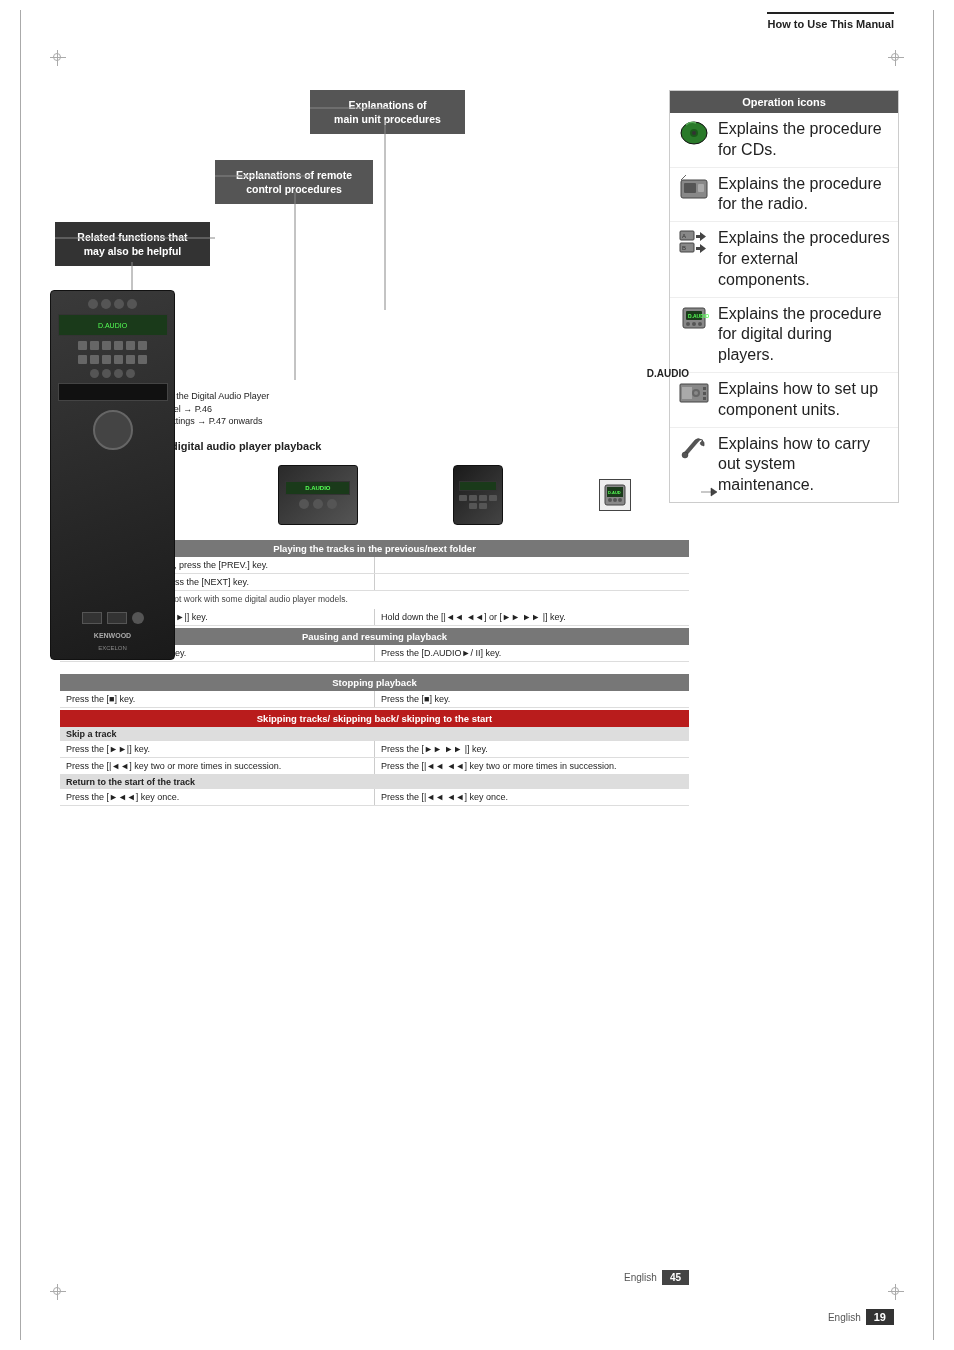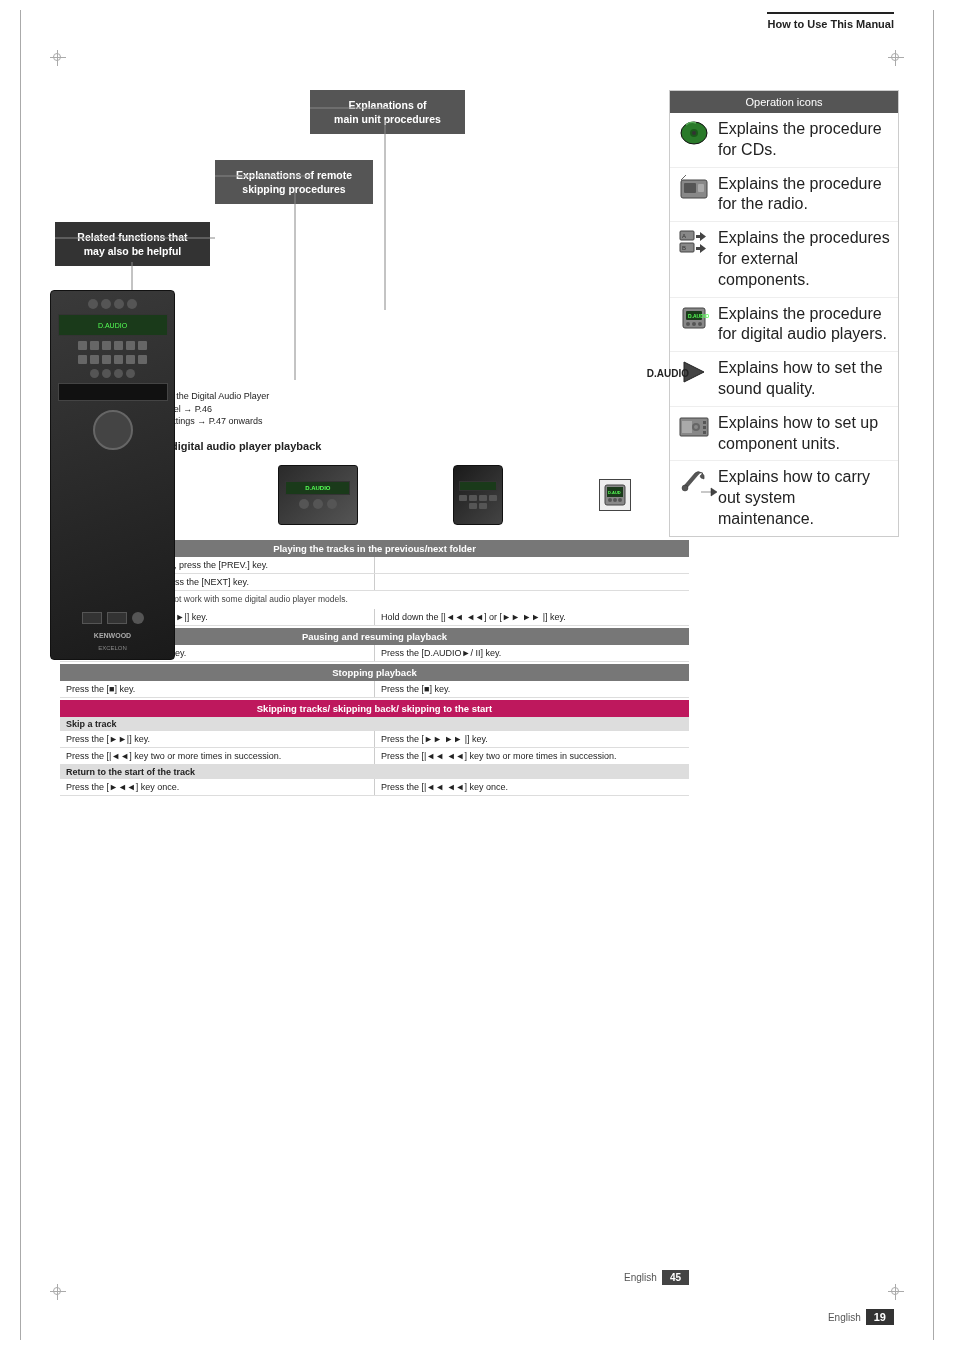--- a/index.html
+++ b/index.html
@@ -52,21 +52,21 @@
       width: 220px;
       border: 1px solid #ccc;
       background: white;
     }
     .op-icons-title {
       background: #555;
       color: white;
       text-align: center;
       padding: 5px 8px;
       font-size: 11px;
-      font-weight: normal;
+      font-weight: bold;
     }
     .op-icon-row {
       display: flex;
       align-items: flex-start;
       padding: 6px 8px;
       border-bottom: 1px solid #eee;
       gap: 8px;
     }
     .op-icon-row:last-child {
       border-bottom: none;
@@ -200,32 +200,23 @@
       <div class="op-icon-img">
         <svg width="32" height="28" viewBox="0 0 32 28">
           <rect x="5" y="4" width="22" height="20" rx="2" fill="#888" stroke="#444" stroke-width="1"></rect>
           <rect x="8" y="7" width="16" height="9" rx="1" fill="#1a3a1a"></rect>
           <text x="10" y="14" font-size="5" fill="#5f5" font-weight="bold">D.AUDIO</text>
           <circle cx="10" cy="20" r="2" fill="#555"></circle>
           <circle cx="16" cy="20" r="2" fill="#555"></circle>
           <circle cx="22" cy="20" r="2" fill="#555"></circle>
         </svg>
       </div>
-      <div class="op-icon-text">Explains the procedure for digital audio players.</div>
-    </div>
-
-    <div class="op-icon-row">
-      <div class="op-icon-img">
-        <svg width="32" height="28" viewBox="0 0 32 28">
-
-          <polygon points="6,4 26,14 6,24" fill="#444" stroke="#222" stroke-width="1"></polygon>
-        </svg>
-      </div>
-      <div class="op-icon-text">Explains how to set the sound quality.</div>
-    </div>
+      <div class="op-icon-text">Explains the procedure for digital during players.</div>
+    </div>
+
 
     <div class="op-icon-row">
       <div class="op-icon-img">
         <svg width="32" height="28" viewBox="0 0 32 28">
 
           <rect x="2" y="5" width="28" height="18" rx="1" fill="#888" stroke="#444" stroke-width="1"></rect>
           <rect x="4" y="8" width="10" height="12" rx="0" fill="#aaa"></rect>
           <circle cx="18" cy="14" r="4" fill="#666"></circle>
           <circle cx="18" cy="14" r="2" fill="#888"></circle>
           <rect x="25" y="8" width="3" height="3" rx="0" fill="#555"></rect>
@@ -248,21 +239,21 @@
     </div>
   </div>
 
   <div style="position:absolute; top:90px; left:310px; width:155px; background:#555; color:white; text-align:center; padding:8px 10px; font-size:10.5px; font-weight:bold; line-height:1.35;">
     <span style="white-space:pre-line;">Explanations of
 main unit procedures</span>
   </div>
 
   <div style="position:absolute; top:160px; left:215px; width:158px; background:#555; color:white; text-align:center; padding:8px 10px; font-size:10.5px; font-weight:bold; line-height:1.35;">
     <span style="white-space:pre-line;">Explanations of remote
-skipping procedures</span>
+control procedures</span>
   </div>
 
   <div style="position:absolute; top:222px; left:55px; width:155px; background:#333; color:white; text-align:center; padding:8px 10px; font-size:10.5px; font-weight:bold; line-height:1.35;">
     <span style="white-space:pre-line;">Related functions that
 may also be helpful</span>
   </div>
 
   <svg style="position:absolute; top:0; left:0; width:954px; height:1350px; pointer-events:none;">
 
     <line x1="385" y1="120" x2="385" y2="310" stroke="#888" stroke-width="1" stroke-dasharray="none"></line>
@@ -377,21 +368,21 @@
             <span>Hold down the [|◄◄] or [►►|] key.</span>
           </td>
           <td style="padding:3px 6px; border-bottom:1px solid #ddd; vertical-align:top; border-left:1px solid #ccc;">
             <span>Hold down the [|◄◄ ◄◄] or [►► ►► |] key.</span>
           </td>
         </tr>
       </tbody>
         </table>
     </div>
 
-    <div style="margin-bottom:2px;">
+    <div style="margin-bottom:12px;">
       <div style="background:#777; color:white; text-align:center; padding:3px 6px; font-size:9.5px; font-weight:bold;">
         <span>Pausing and resuming playback</span>
       </div>
       <table style="width:100%; border-collapse:collapse; font-size:9px;">
         <tbody>
             <tr>
           <td style="padding:3px 6px; border-bottom:1px solid #ddd; vertical-align:top; width:50%;">
             <span>Press the [D.AUDIO►/ II] key.</span>
           </td>
           <td style="padding:3px 6px; border-bottom:1px solid #ddd; vertical-align:top; border-left:1px solid #ccc;">
@@ -414,21 +405,21 @@
           </td>
           <td style="padding:3px 6px; border-bottom:1px solid #ddd; vertical-align:top; border-left:1px solid #ccc;">
             <span>Press the [■] key.</span>
           </td>
         </tr>
       </tbody>
         </table>
     </div>
 
     <div style="margin-bottom:2px;">
-      <div style="background:#be185d; color:white; text-align:center; padding:3px 6px; font-size:9.5px; font-weight:bold;">
+      <div style="background:#b91c1c; color:white; text-align:center; padding:3px 6px; font-size:9.5px; font-weight:bold;">
         <span>Skipping tracks/ skipping back/ skipping to the start</span>
       </div>
       <table style="width:100%; border-collapse:collapse; font-size:9px;">
 
         <tbody>
             <tr>
           <td colspan="2" style="background:#ddd; padding:2px 6px; font-size:9px; font-weight:bold;">
             <span>Skip a track</span>
           </td>
         </tr>

